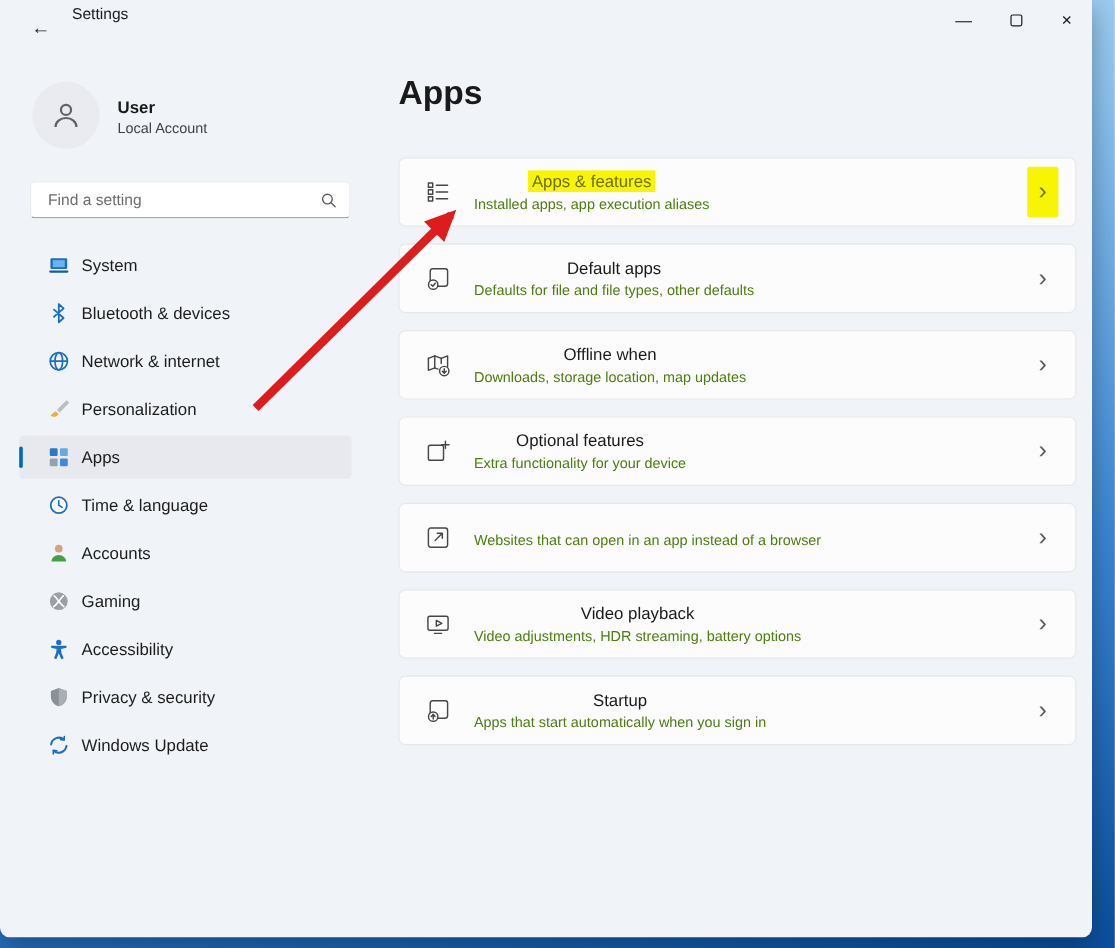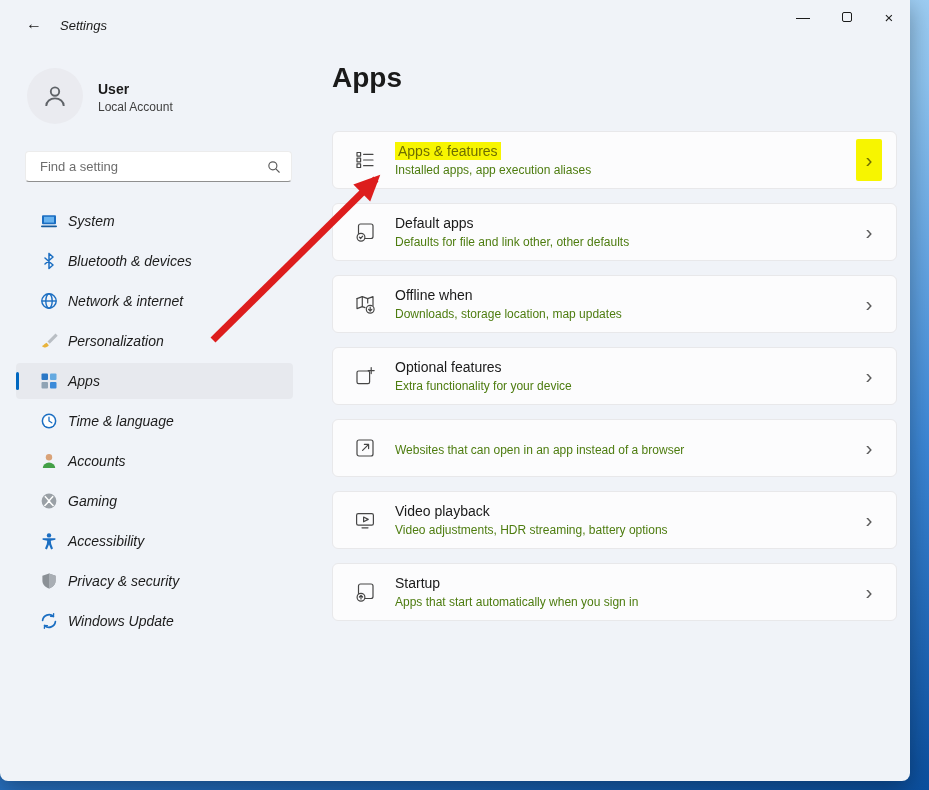--- a/index.html
+++ b/index.html
@@ -18,21 +18,21 @@
     position:absolute;left:0;top:0;width:910px;height:781px;
     background:#f0f3f8;border-radius:0 0 8px 8px;overflow:hidden;
     box-shadow:0 6px 24px rgba(0,0,0,.35);
   }
   
   .titlebar{position:absolute;left:0;top:0;width:100%;height:48px;}
   .back-btn{
     position:absolute;left:18px;top:10px;width:32px;height:28px;border:none;background:transparent;
     font-size:16px;color:#1b1b1b;border-radius:4px;cursor:pointer;font-family:inherit;
   }
-  .app-title{position:absolute;left:60px;top:18px;font-size:13px;color:#1b1b1b;font-style:italic;}
+  .app-title{position:absolute;left:60px;top:4px;font-size:13px;color:#1b1b1b;}
   .caption-btn{
     position:absolute;top:0;width:42px;height:34px;border:none;background:transparent;
     display:flex;align-items:center;justify-content:center;color:#1b1b1b;cursor:pointer;font-family:inherit;
   }
   .caption-btn.min{left:782px;font-size:14px;}
   .caption-btn.max{left:826px;}
   .caption-btn.close{left:868px;font-size:15px;}
   .max-box{width:10px;height:10px;border:1.2px solid #1b1b1b;border-radius:2px;display:inline-block;}
   
   .avatar{
@@ -54,33 +54,33 @@
   .nav{position:absolute;left:16px;top:203px;width:277px;}
   .nav-item{
     position:relative;height:36px;margin-bottom:4px;border-radius:4px;
     display:flex;align-items:center;padding-left:24px;cursor:pointer;
   }
   .nav-item.selected{background:#e7e9ee;}
   .nav-item .sel-pill{
     position:absolute;left:0;top:9px;width:3px;height:18px;border-radius:2px;background:var(--accent);
   }
   .nav-icon{width:18px;height:18px;display:flex;align-items:center;justify-content:center;flex:0 0 18px;}
-  .nav-label{margin-left:10px;font-size:14px;color:#1c1c1c;white-space:nowrap;font-style:italic;}
+  .nav-label{margin-left:10px;font-size:14px;color:#1c1c1c;white-space:nowrap;}
   
   .page-title{position:absolute;left:332px;top:62px;margin:0;font-size:28px;font-weight:600;color:#1a1a1a;}
   .cards{position:absolute;left:332px;top:131px;width:565px;}
   .card{
     position:relative;height:58px;margin-bottom:14px;background:#fcfcfd;
     border:1px solid #e8e8ea;border-radius:6px;display:flex;align-items:center;
     padding-left:20px;cursor:pointer;
   }
   .card-icon{width:24px;height:24px;flex:0 0 24px;display:flex;align-items:center;justify-content:center;}
   .card-icon svg{stroke:#464646;fill:none;stroke-width:1.2;stroke-linecap:round;stroke-linejoin:round;}
   .card-text{margin-left:18px;min-width:0;}
-  .card-title{font-size:14px;color:#1a1a1a;line-height:1.2;}
+  .card-title{font-size:14px;color:#1a1a1a;line-height:1.2;text-align:center;}
   .card-title .hl{background:var(--hl);color:#6e6e00;padding:1px 3px;}
   .card-sub{font-size:12px;color:#4d7c0f;margin-top:3px;}
   .chevron{
     margin-left:auto;margin-right:14px;width:26px;height:42px;
     display:flex;align-items:center;justify-content:center;
     font-size:21px;color:#5a5a5a;
   }
   .chevron.hl-box{background:var(--hl);border-radius:2px;color:#6e6e00;}
   
   .overlay{position:absolute;left:0;top:0;width:910px;height:781px;pointer-events:none;z-index:20;}
@@ -257,21 +257,21 @@
     <div class="card">
       <span class="card-icon">
         <svg viewBox="0 0 22 22" width="22" height="22">
             <rect x="4.5" y="3" width="14.5" height="14.5" rx="2"></rect>
             <circle cx="7" cy="16.2" r="3.9" fill="#fcfcfd"></circle>
             <path d="M5.4 16.2 l1.2 1.3 2.1 -2.4"></path>
           </svg>
       </span>
       <div class="card-text">
         <div class="card-title">Default apps</div>
-        <div class="card-sub">Defaults for file and link other, other defaults</div>
+        <div class="card-sub">Defaults for file and file types, other defaults</div>
       </div>
       <span class="chevron">›</span>
     </div>
 
     <div class="card">
       <span class="card-icon">
         <svg viewBox="0 0 22 22" width="22" height="22">
             <path d="M3 5.6 L8.3 3.6 L13.7 5.6 L19 3.6 V12.5"></path>
             <path d="M3 5.6 V15.6 L8.3 13.6 L11 14.6"></path>
             <line x1="8.3" y1="3.6" x2="8.3" y2="13.6"></line>

